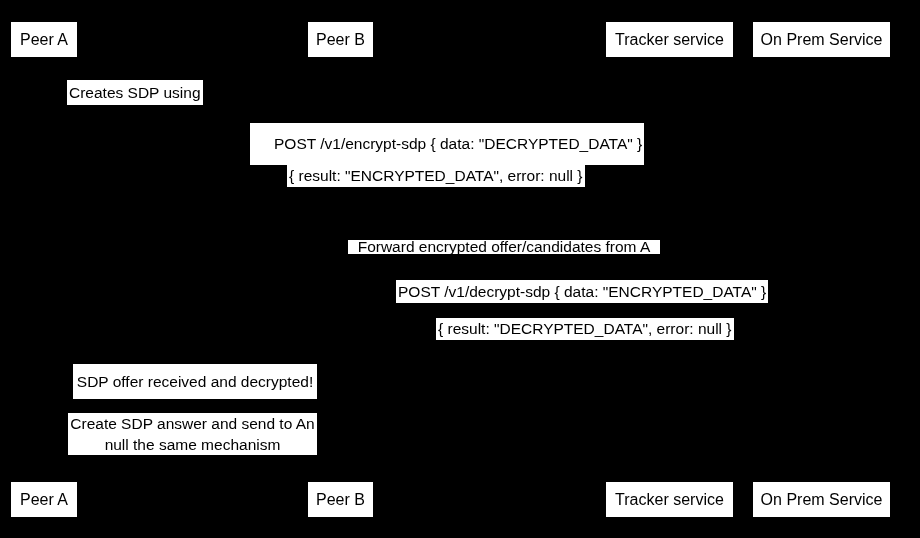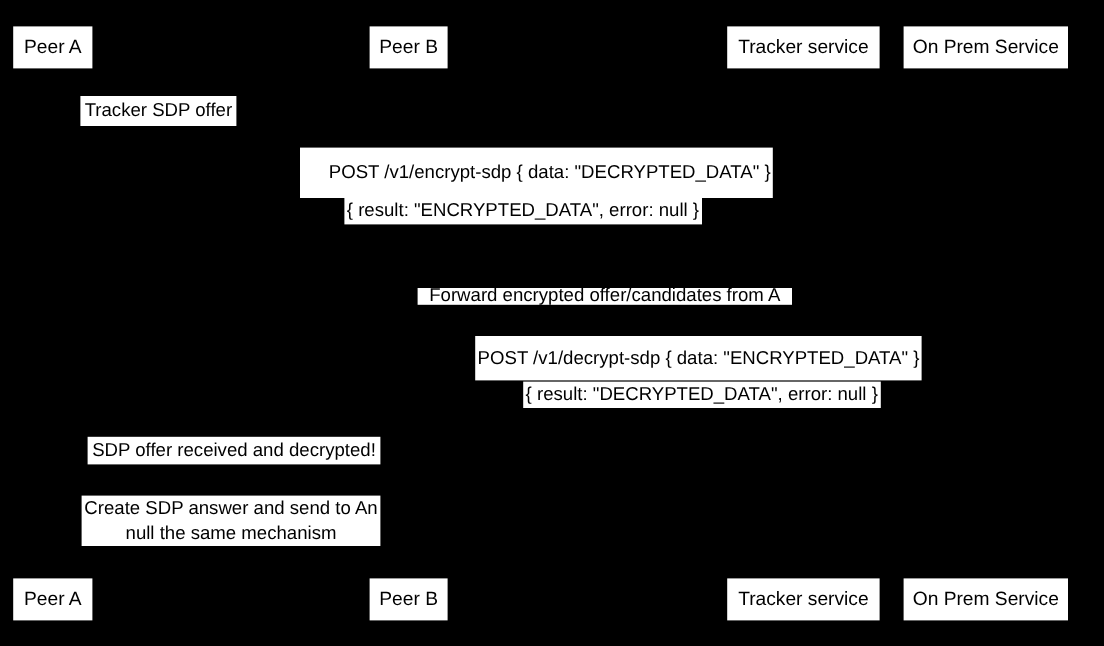--- a/index.html
+++ b/index.html
@@ -49,27 +49,27 @@
 </head>
 <body>
 
 <div class="stage">
 
   <div class="box participant" style="left:11px; top:22px; width:66px; height:35px;">Peer A</div>
   <div class="box participant" style="left:308px; top:22px; width:65px; height:35px;">Peer B</div>
   <div class="box participant" style="left:606px; top:22px; width:127px; height:35px;">Tracker service</div>
   <div class="box participant" style="left:753px; top:22px; width:137px; height:35px;">On Prem Service</div>
 
-  <div class="box msg" style="left:67px; top:80px; min-width:130px; height:25px;">Tracker SDP offer</div>
+  <div class="box msg" style="left:67px; top:80px; min-width:130px; height:25px;">Creates SDP using</div>
   <div class="box msg" style="left:250px; top:123px; min-width:365px; height:42px;padding-left:24px;">POST /v1/encrypt-sdp { data: "DECRYPTED_DATA" }</div>
   <div class="box msg" style="left:287px; top:164px; min-width:288px; height:23px;">{ result: "ENCRYPTED_DATA", error: null }</div>
   <div class="box msg" style="left:348px; top:240px; min-width:312px; height:14px;">Forward encrypted offer/candidates from A</div>
-  <div class="box msg" style="left:396px; top:280px; min-width:367px; height:37px;">POST /v1/decrypt-sdp { data: "ENCRYPTED_DATA" }</div>
+  <div class="box msg" style="left:396px; top:280px; min-width:367px; height:23px;">POST /v1/decrypt-sdp { data: "ENCRYPTED_DATA" }</div>
   <div class="box msg" style="left:436px; top:318px; min-width:291px; height:22px;">{ result: "DECRYPTED_DATA", error: null }</div>
-  <div class="box msg" style="left:73px; top:364px; min-width:244px; height:23px;">SDP offer received and decrypted!</div>
+  <div class="box msg" style="left:73px; top:364px; min-width:244px; height:35px;">SDP offer received and decrypted!</div>
 
   <div class="box note" style="left:68px; top:413px; min-width:249px; height:42px;">
     <div>Create SDP answer and send to An</div>
     <div>null the same mechanism</div>
   </div>
 
   <div class="box participant" style="left:11px; top:482px; width:66px; height:35px;">Peer A</div>
   <div class="box participant" style="left:308px; top:482px; width:65px; height:35px;">Peer B</div>
   <div class="box participant" style="left:606px; top:482px; width:127px; height:35px;">Tracker service</div>
   <div class="box participant" style="left:753px; top:482px; width:137px; height:35px;">On Prem Service</div>

